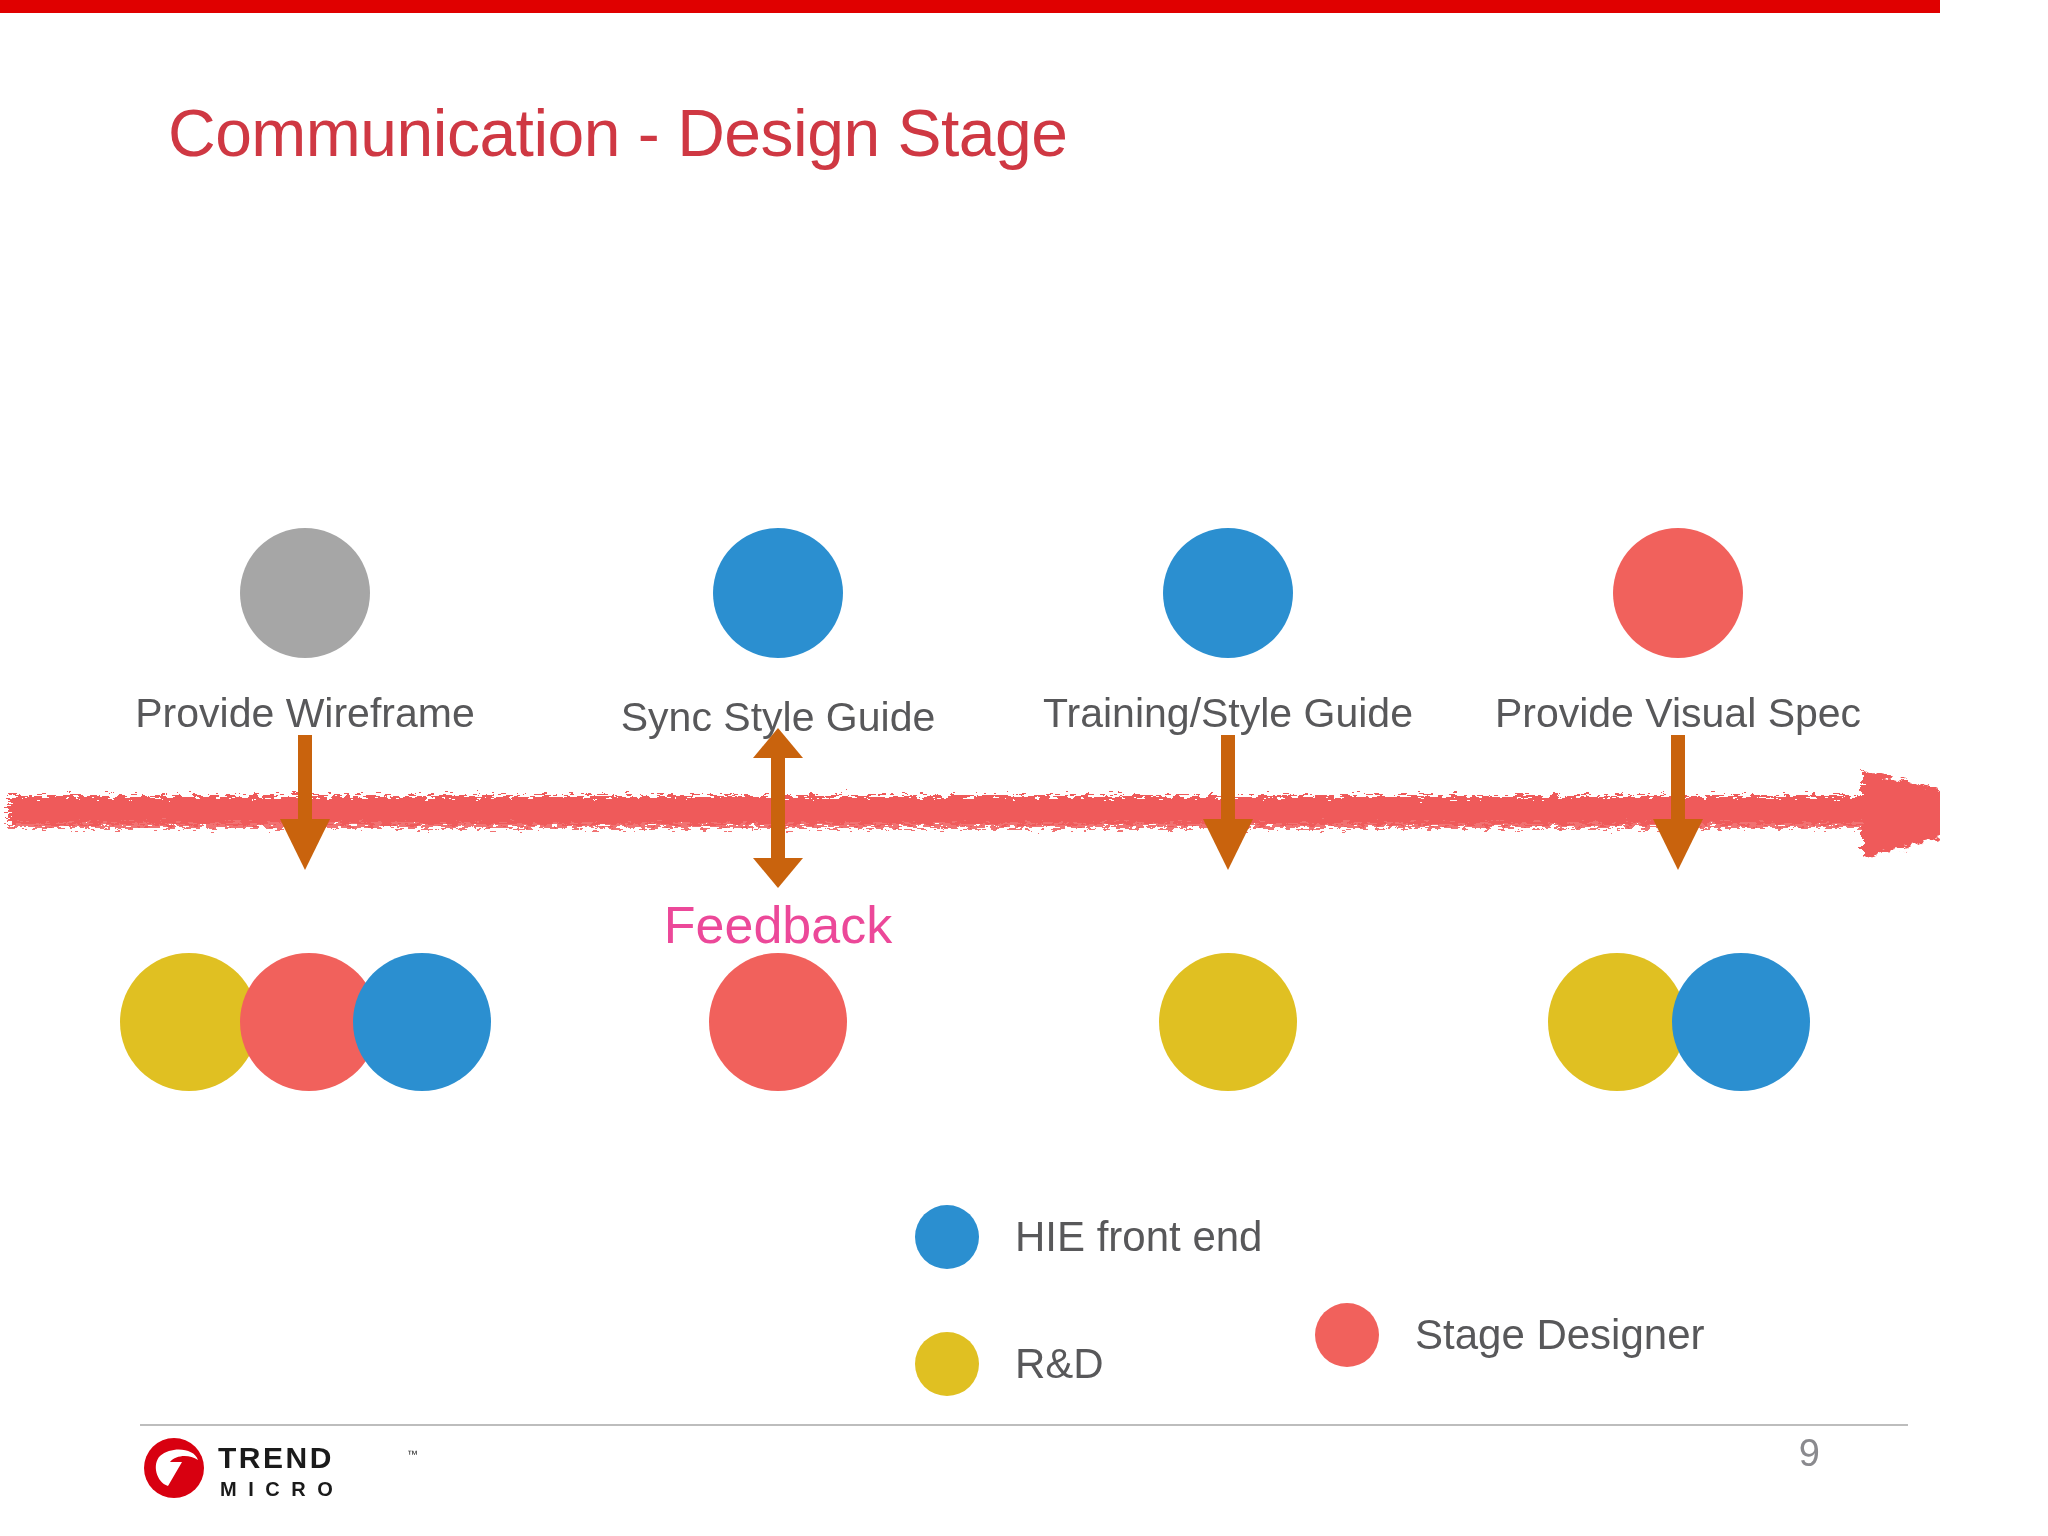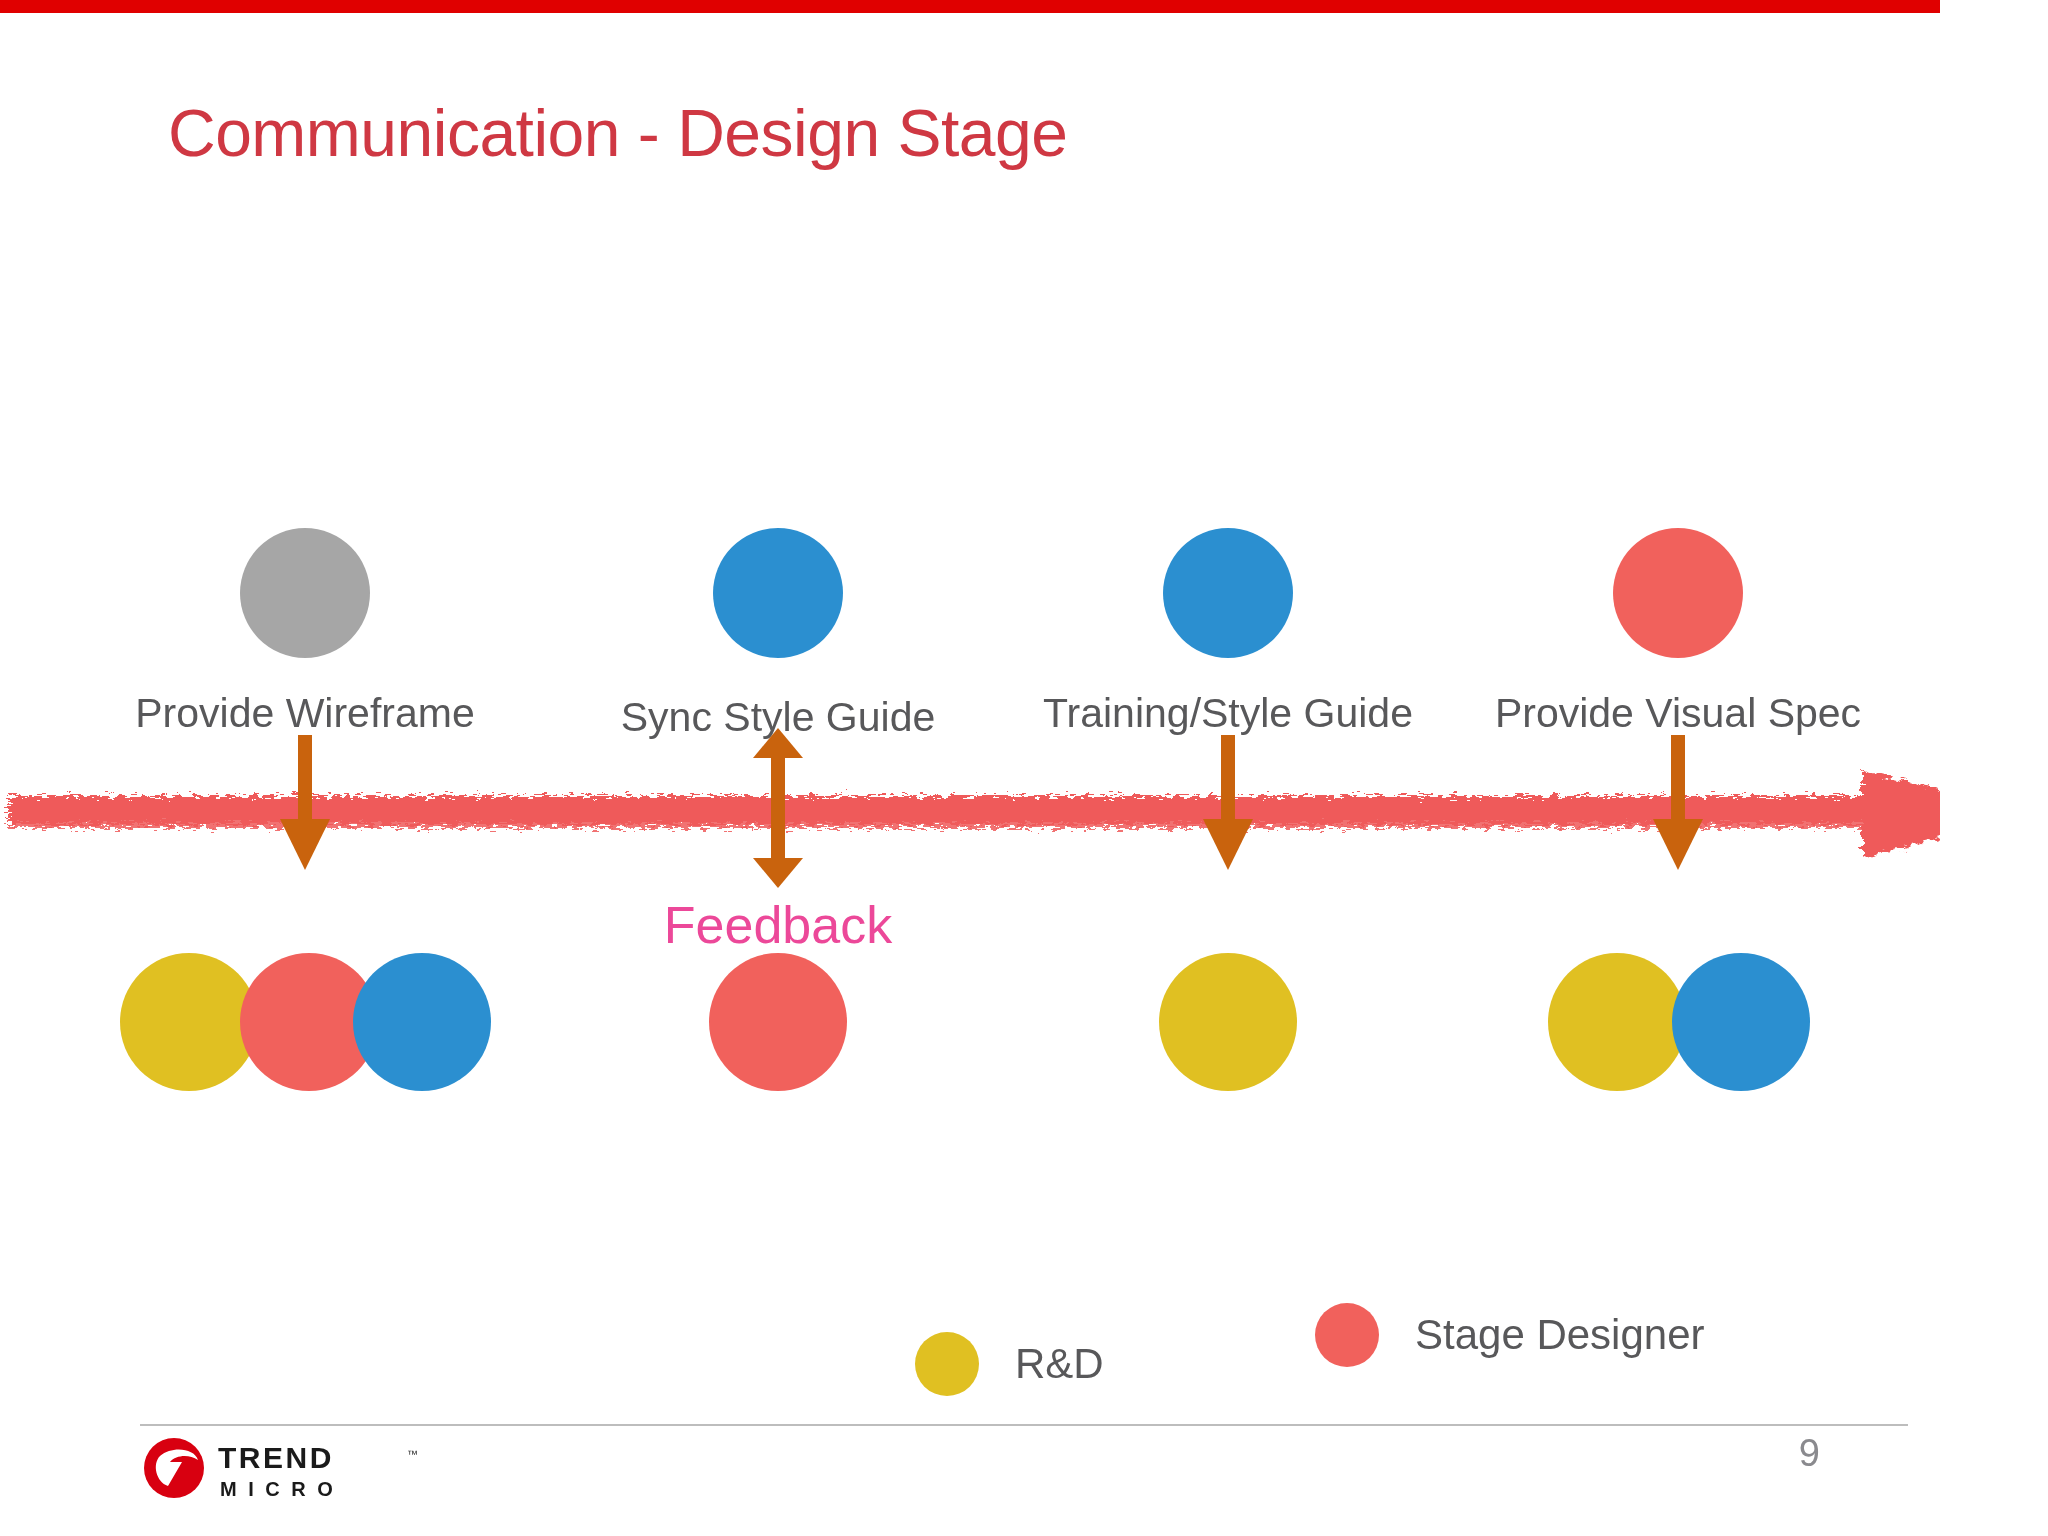--- a/index.html
+++ b/index.html
@@ -198,20 +198,24 @@
   <div class="stage-label" style="left:1678px; top:690px;">Provide Visual Spec</div>
   <svg class="brown-arrow" style="left:1678px; top:735px;" width="58" height="140" viewBox="0 0 58 140">
     <rect x="22" y="0" width="14" height="92" fill="#c9630d"></rect>
     <polygon points="4,84 54,84 29,135" fill="#c9630d"></polygon>
   </svg>
   <div class="circle c-yellow" style="left:1548px; top:953px; width:138px; height:138px;"></div>
   <div class="circle c-blue" style="left:1672px; top:953px; width:138px; height:138px;"></div>
 
   <div id="legend">
 
+    <div class="legend-item" style="left:0px; top:0px;">
+      <span class="legend-swatch" style="background:#2b8fd0;"></span>
+      <span class="legend-text">HIE front end</span>
+    </div>
 
     <div class="legend-item" style="left:0px; top:100px;margin-top:27px;">
       <span class="legend-swatch" style="background:#e0c022;"></span>
       <span class="legend-text">R&amp;D</span>
     </div>
 
 
     <div class="legend-item" style="left:400px; top:98px;">
       <span class="legend-swatch" style="background:#f1615c;"></span>
       <span class="legend-text">Stage Designer</span>

